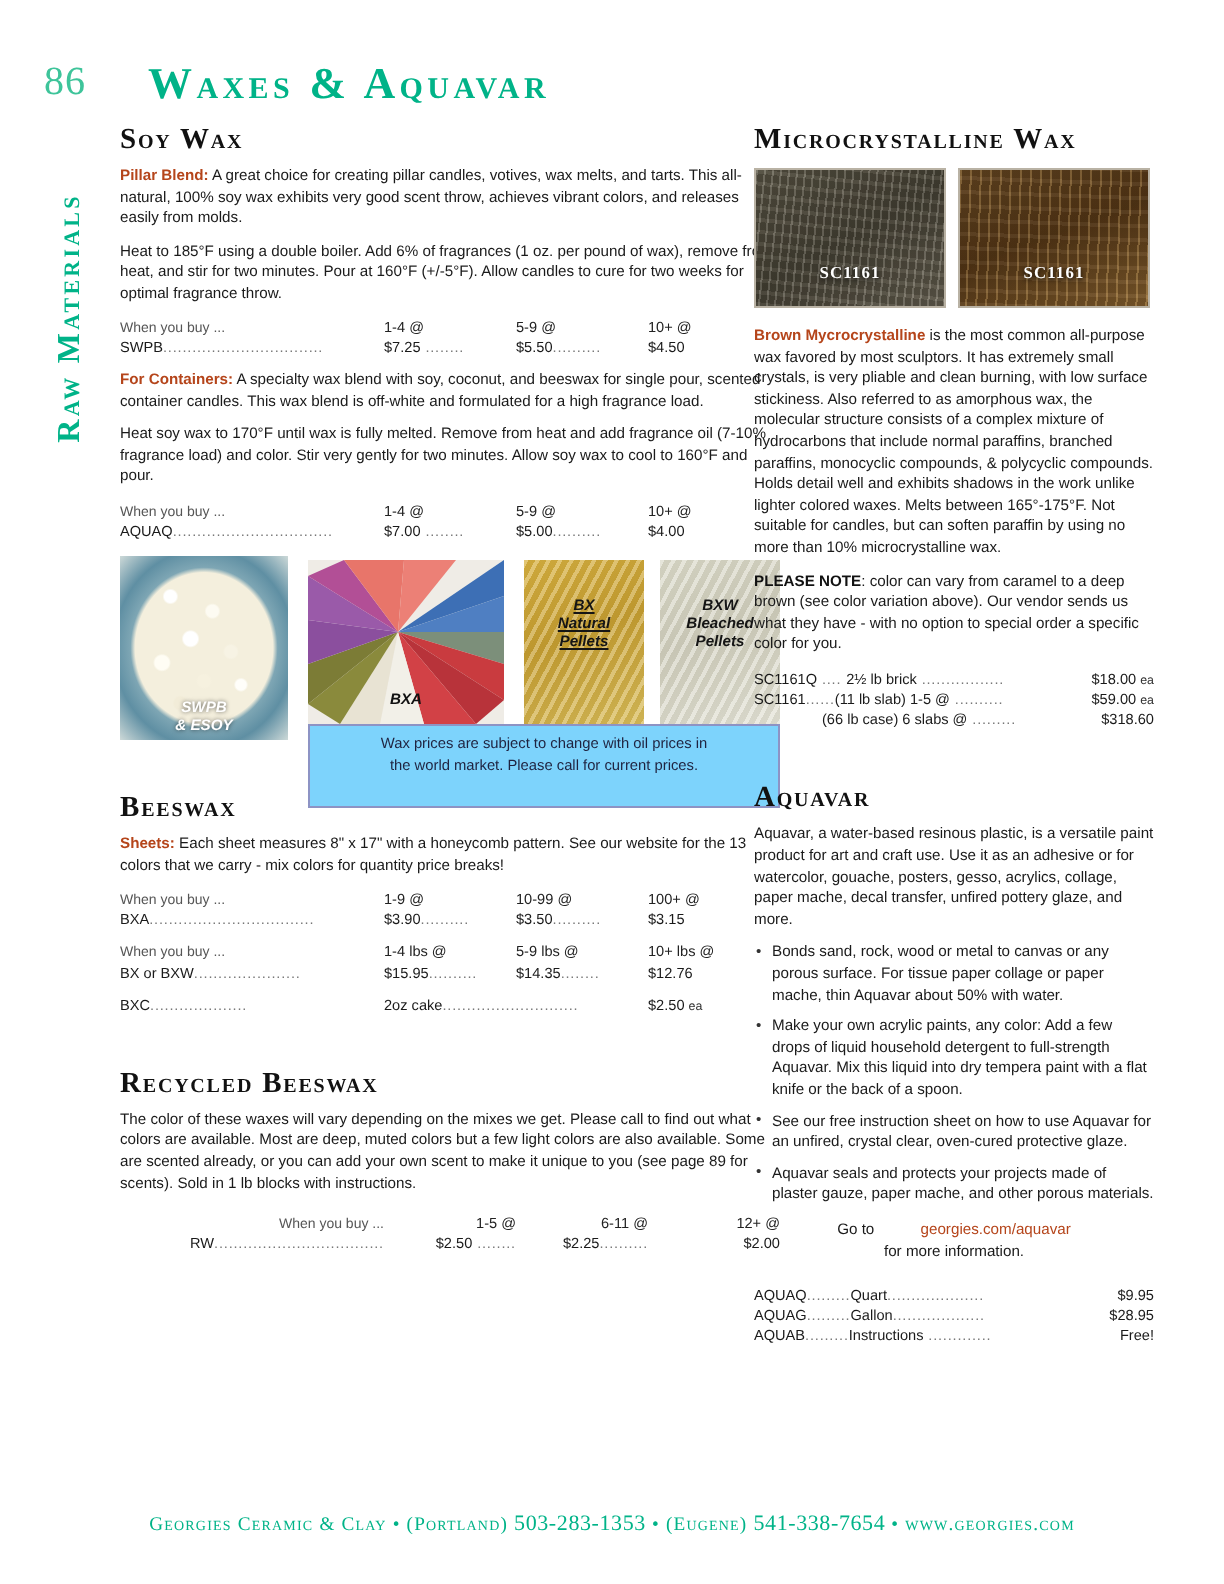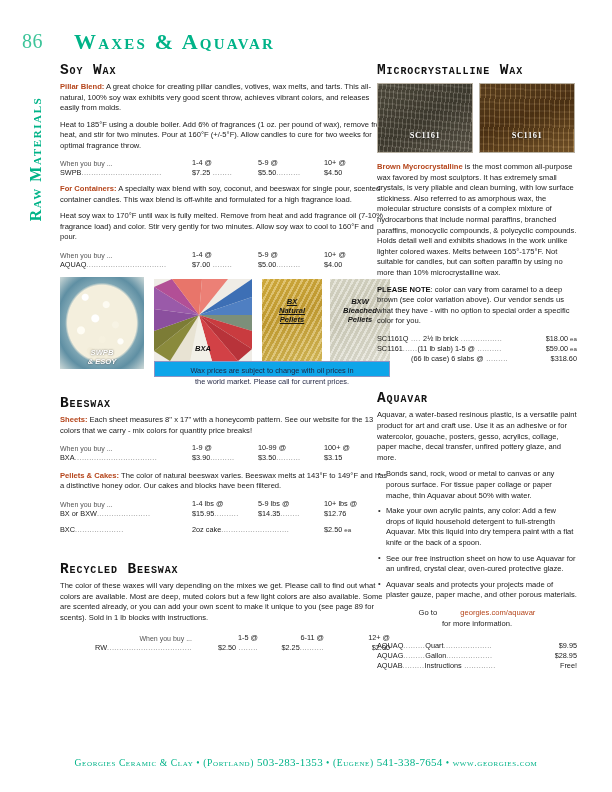--- a/index.html
+++ b/index.html
@@ -44,21 +44,21 @@
 
   
   .col-left {
     position: absolute; left: 60px; top: 62px; width: 330px;
   }
   .col-right {
     position: absolute; left: 377px; top: 62px; width: 200px;
   }
 
   h2.sec {
-    font-family: Liberation Mono, monospace;
+    font-family: Liberation Serif, serif;
     font-size: 14.5px; font-weight: bold;
     color: #111111;
     letter-spacing: 0.9px;
     font-variant: small-caps;
     margin-bottom: 4px;
   }
 
   p.body {
     font-size: 7.6px; line-height: 10.6px;
     margin-bottom: 6px; text-align: left;
@@ -128,23 +128,23 @@
   #ph-bxw {
     left: 270px; top: 2px; width: 60px; height: 82px;
     background:
       repeating-linear-gradient(118deg, rgba(255,255,255,.35) 0 2px, rgba(0,0,0,.04) 2px 5px),
       linear-gradient(160deg, #d9d8c7 0%, #cfcdbb 45%, #e2e1d4 100%);
   }
   #ph-bxw .cap { top: 18px; color:#151515; text-shadow:none; }
 
   
   .notice {
-    position: absolute; left: 94px; top: 84px; width: 236px; height: 16px;
+    position: absolute; left: 94px; top: 84px; width: 236px; height: 42px;
     border: 1px solid #8d93c4;
-    background: #0ea5e9;
+    background: #7dd3fc;
     font-size: 7.4px; line-height: 10.5px; color: #1f2340;
     text-align: center; padding-top: 4px;
   }
 
   
   .mcw-row { position: relative; height: 72px; margin: 5px 0 7px 0; }
   .mcw {
     position: absolute; top: 0; width: 96px; height: 70px;
     border: 1px solid #b9b2a4;
   }
@@ -321,23 +321,20 @@
     </tr>
     <tr>
       <td><span>BXA</span><span class="dots">..................................</span></td>
       <td><span>$3.90</span><span class="dots">..........</span></td>
       <td><span>$3.50</span><span class="dots">..........</span></td>
       <td><span>$3.15</span></td>
     </tr>
   </tbody>
     </table>
 
-  <p class="body" style="margin-top:8px;">
-    <span class="lead">Pellets &amp; Cakes:</span><span> The color of natural beeswax varies. Beeswax melts at 143°F to 149°F and has a distinctive honey odor. Our cakes and blocks have been filtered.</span>
-  </p>
 
   <table class="price">
     <tbody>
         <tr class="hdr">
       <td class="col-a">When you buy ...</td>
       <td class="col-b c">1-4 lbs @</td>
       <td class="col-c c">5-9 lbs @</td>
       <td class="col-d c">10+ lbs @</td>
     </tr>
     <tr>

